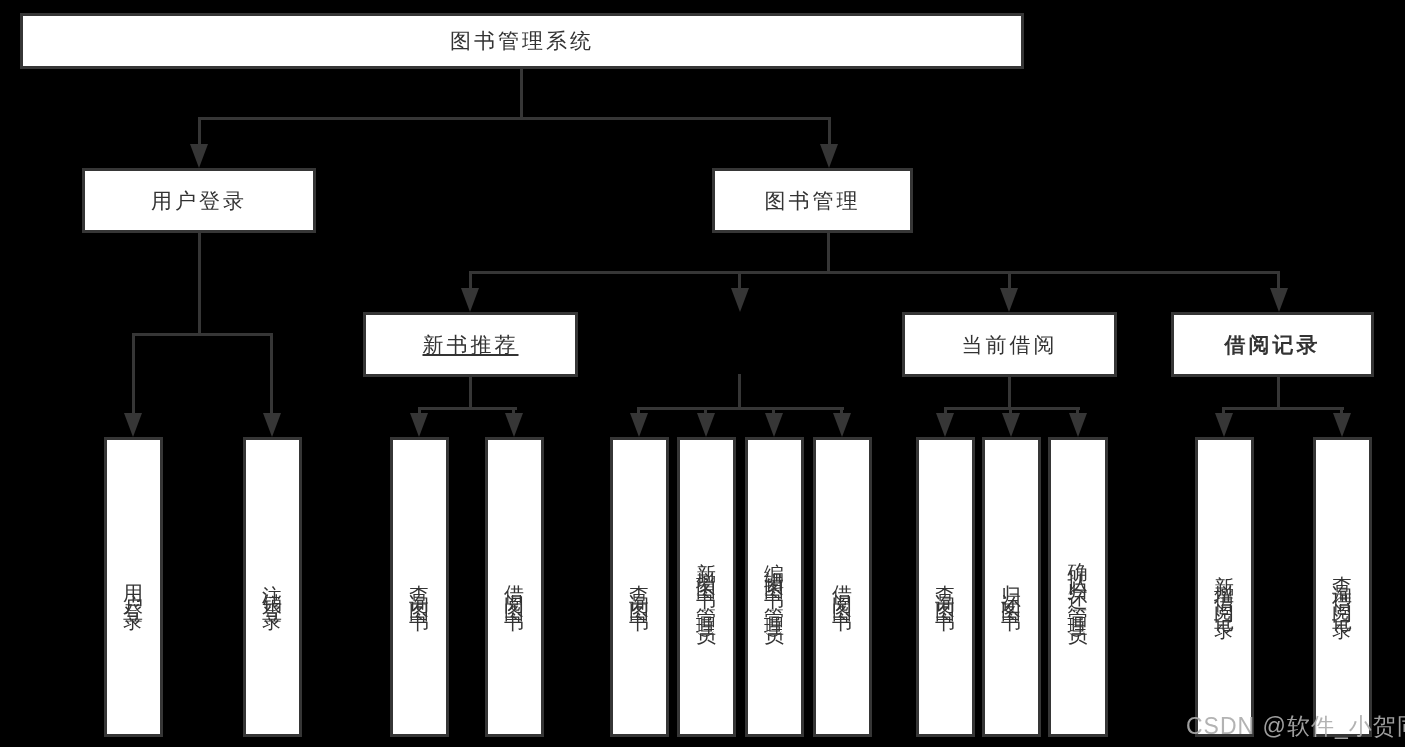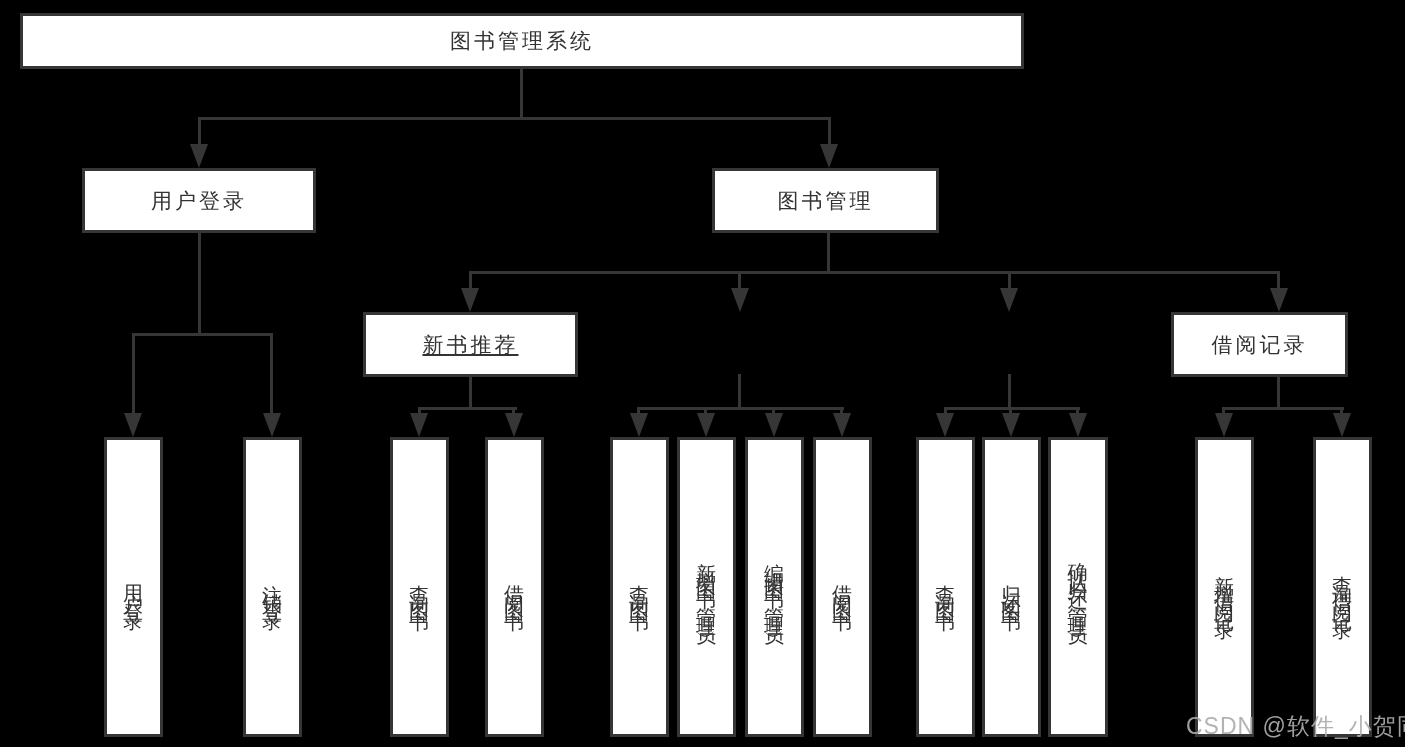--- a/index.html
+++ b/index.html
@@ -40,21 +40,21 @@
   <div class="vline" style="left:520px;top:66px;height:54px;"></div>
   <div class="hline" style="left:198px;top:117px;width:633px;"></div>
   <div class="vline" style="left:198px;top:117px;height:28px;"></div>
   <div class="arrow" style="left:190px;top:144px;"></div>
   <div class="vline" style="left:828px;top:117px;height:28px;"></div>
   <div class="arrow" style="left:820px;top:144px;"></div>
 
   <div class="box" style="left:82px;top:168px;width:234px;height:65px;">
     <span class="hdr">用户登录</span>
   </div>
-  <div class="box" style="left:712px;top:168px;width:227px;height:65px;">
+  <div class="box" style="left:712px;top:168px;width:201px;height:65px;">
     <span class="hdr">图书管理</span>
   </div>
 
   <div class="vline" style="left:198px;top:230px;height:106px;"></div>
   <div class="hline" style="left:132px;top:333px;width:141px;"></div>
   <div class="vline" style="left:132px;top:333px;height:81px;"></div>
   <div class="arrow" style="left:124px;top:413px;"></div>
   <div class="vline" style="left:270px;top:333px;height:81px;"></div>
   <div class="arrow" style="left:263px;top:413px;"></div>
 
@@ -65,21 +65,24 @@
   <div class="vline" style="left:738px;top:271px;height:20px;"></div>
   <div class="arrow" style="left:731px;top:288px;"></div>
   <div class="vline" style="left:1008px;top:271px;height:20px;"></div>
   <div class="arrow" style="left:1000px;top:288px;"></div>
   <div class="vline" style="left:1277px;top:271px;height:20px;"></div>
   <div class="arrow" style="left:1270px;top:288px;"></div>
 
   <div class="box" style="left:363px;top:312px;width:215px;height:65px;text-decoration:underline;">
     <span class="hdr">新书推荐</span>
   </div>
-  <div class="box" style="left:1171px;top:312px;width:177px;height:65px;">
+  <div class="box" style="left:902px;top:312px;width:215px;height:65px;">
+    <span class="hdr">当前借阅</span>
+  </div>
+  <div class="box" style="left:1171px;top:312px;width:203px;height:65px;font-weight:bold;">
     <span class="hdr">借阅记录</span>
   </div>
 
   <div class="vline" style="left:469px;top:374px;height:36px;"></div>
   <div class="hline" style="left:418px;top:407px;width:99px;"></div>
   <div class="vline" style="left:418px;top:407px;height:9px;"></div>
   <div class="arrow" style="left:410px;top:413px;"></div>
   <div class="vline" style="left:512px;top:407px;height:9px;"></div>
   <div class="arrow" style="left:505px;top:413px;"></div>
 

